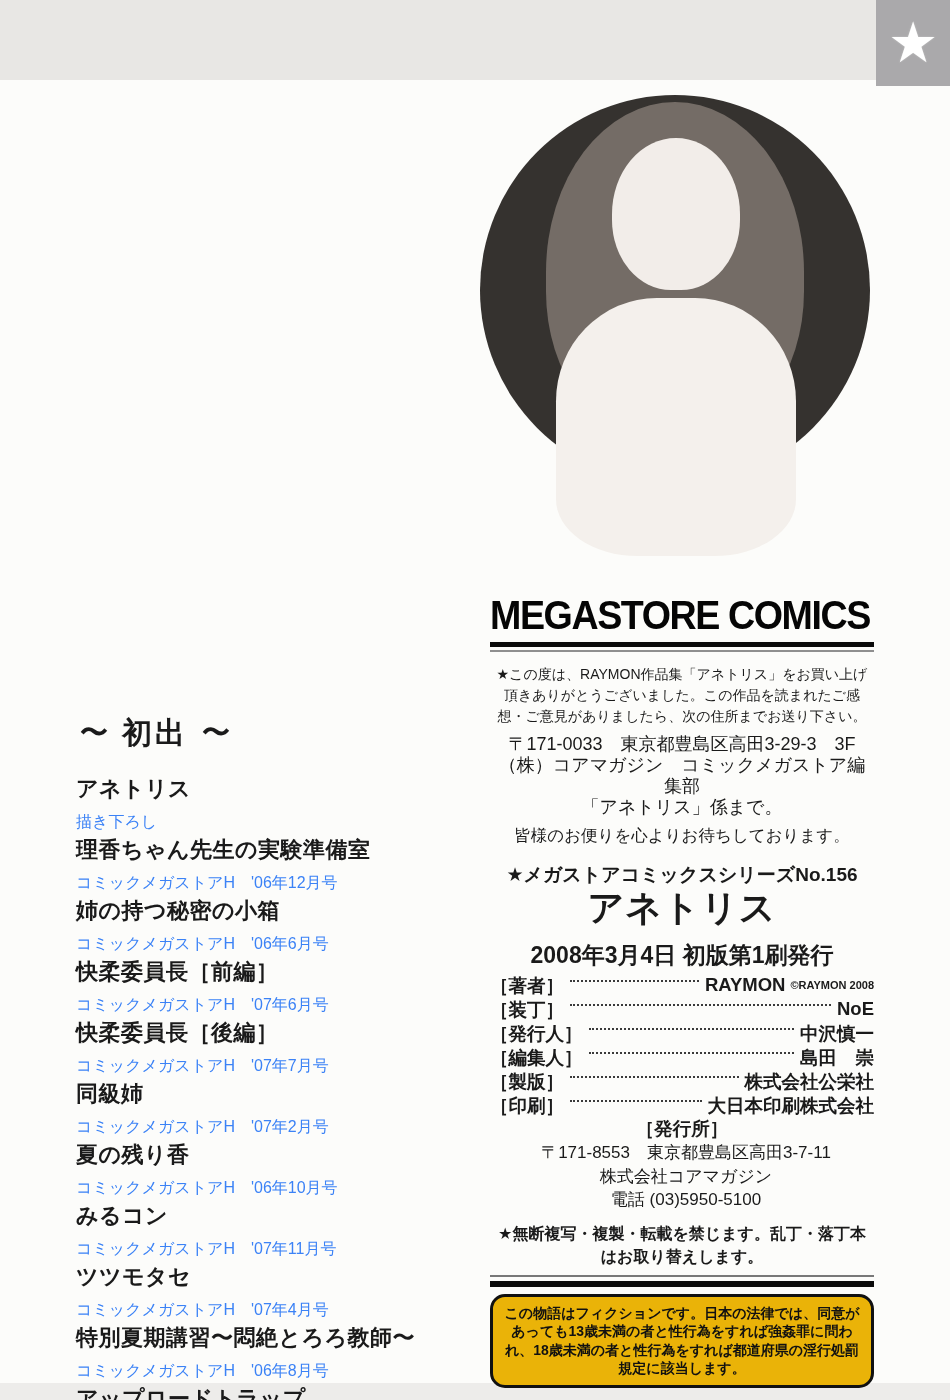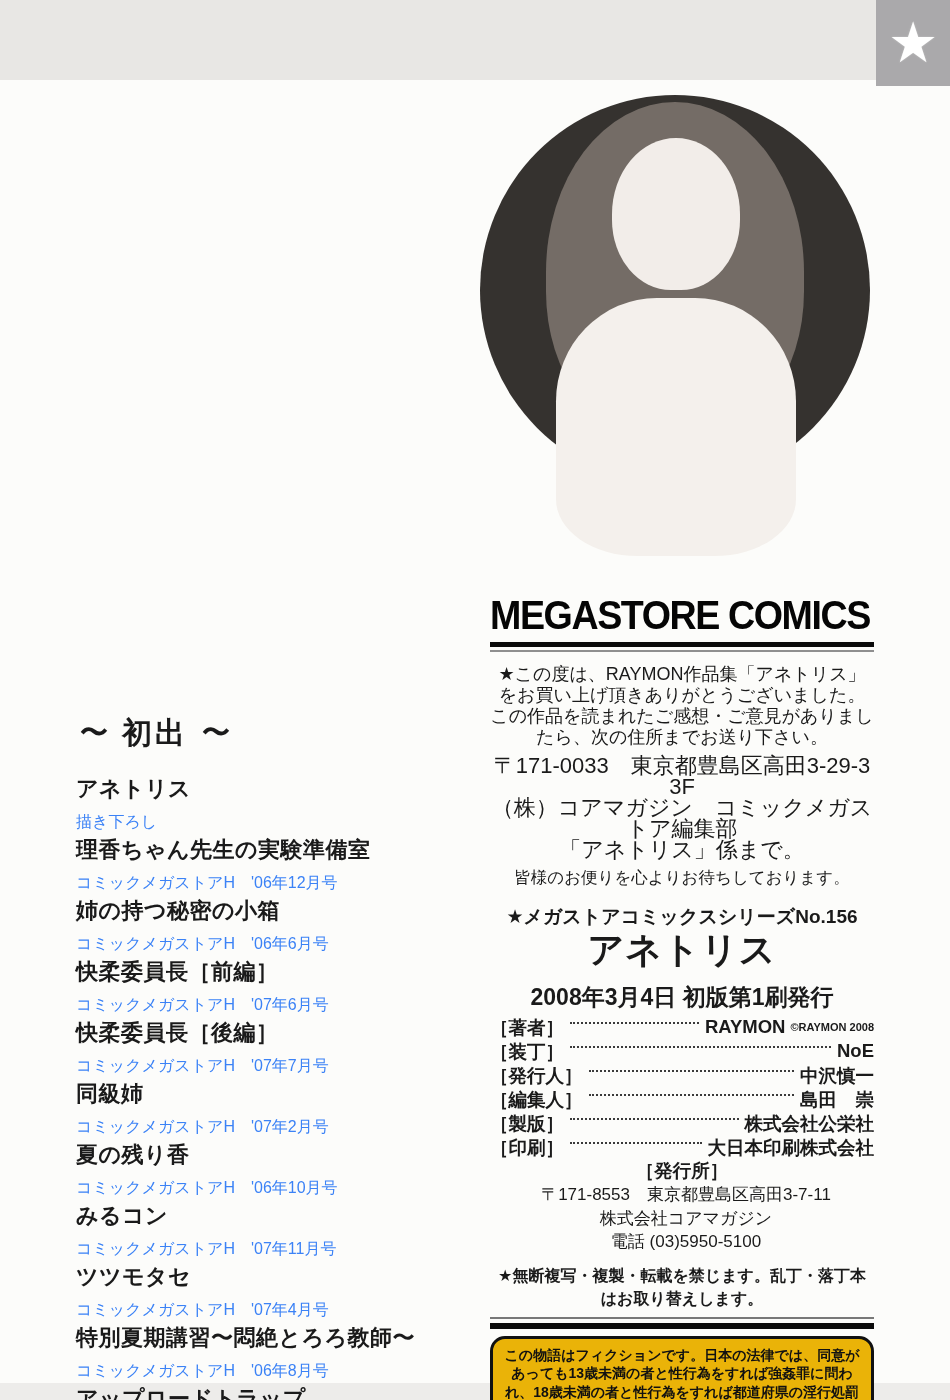--- a/index.html
+++ b/index.html
@@ -36,22 +36,22 @@
   .fp-item { margin-bottom:5px; }
   .fp-title { font-size:22px; font-weight:bold; line-height:25px; letter-spacing:0.5px; }
   .fp-source { font-size:16px; font-weight:500; line-height:21px; margin-top:10px; color:#3b82f6; }
 
   
   .right-col { position:absolute; left:490px; top:593px; width:384px;text-align:center; }
   .logo { font-size:40px; font-weight:900; letter-spacing:-1.5px; line-height:44px;
     transform:scaleX(0.94); transform-origin:left; white-space:nowrap; color:#050505; }
   .rule-thick { height:5px; background:#0a0a0a; margin-top:5px; }
   .rule-thin  { height:2px; background:#8f8f8f; margin-top:3px; }
-  .thanks { margin-top:12px; font-size:18px; line-height:21px; font-weight:500; }
-  .addr { margin-top:7px; font-size:22px; line-height:21px; font-weight:500; }
+  .thanks { margin-top:12px; font-size:14px; line-height:21px; font-weight:500; }
+  .addr { margin-top:7px; font-size:18px; line-height:21px; font-weight:500; }
   .closing { margin-top:7px; font-size:16.5px; line-height:21px; font-weight:500; }
   .series { margin-top:17px; font-size:19px; line-height:24px; font-weight:600; }
   .book-title { font-size:36px; font-weight:bold; line-height:42px; letter-spacing:1px; }
   .edition { font-size:23px; line-height:28px; font-weight:600; margin-top:12px; }
 
   .credits { margin-top:4px; }
   .credit-row { display:flex; align-items:center; height:24px; font-size:18.5px; font-weight:600; }
   .credit-label { white-space:nowrap; }
   .credit-leader { flex:1; border-bottom:2.5px dotted #3a3a3a; margin:0 6px; transform:translateY(-4px); }
   .credit-value { white-space:nowrap; }

